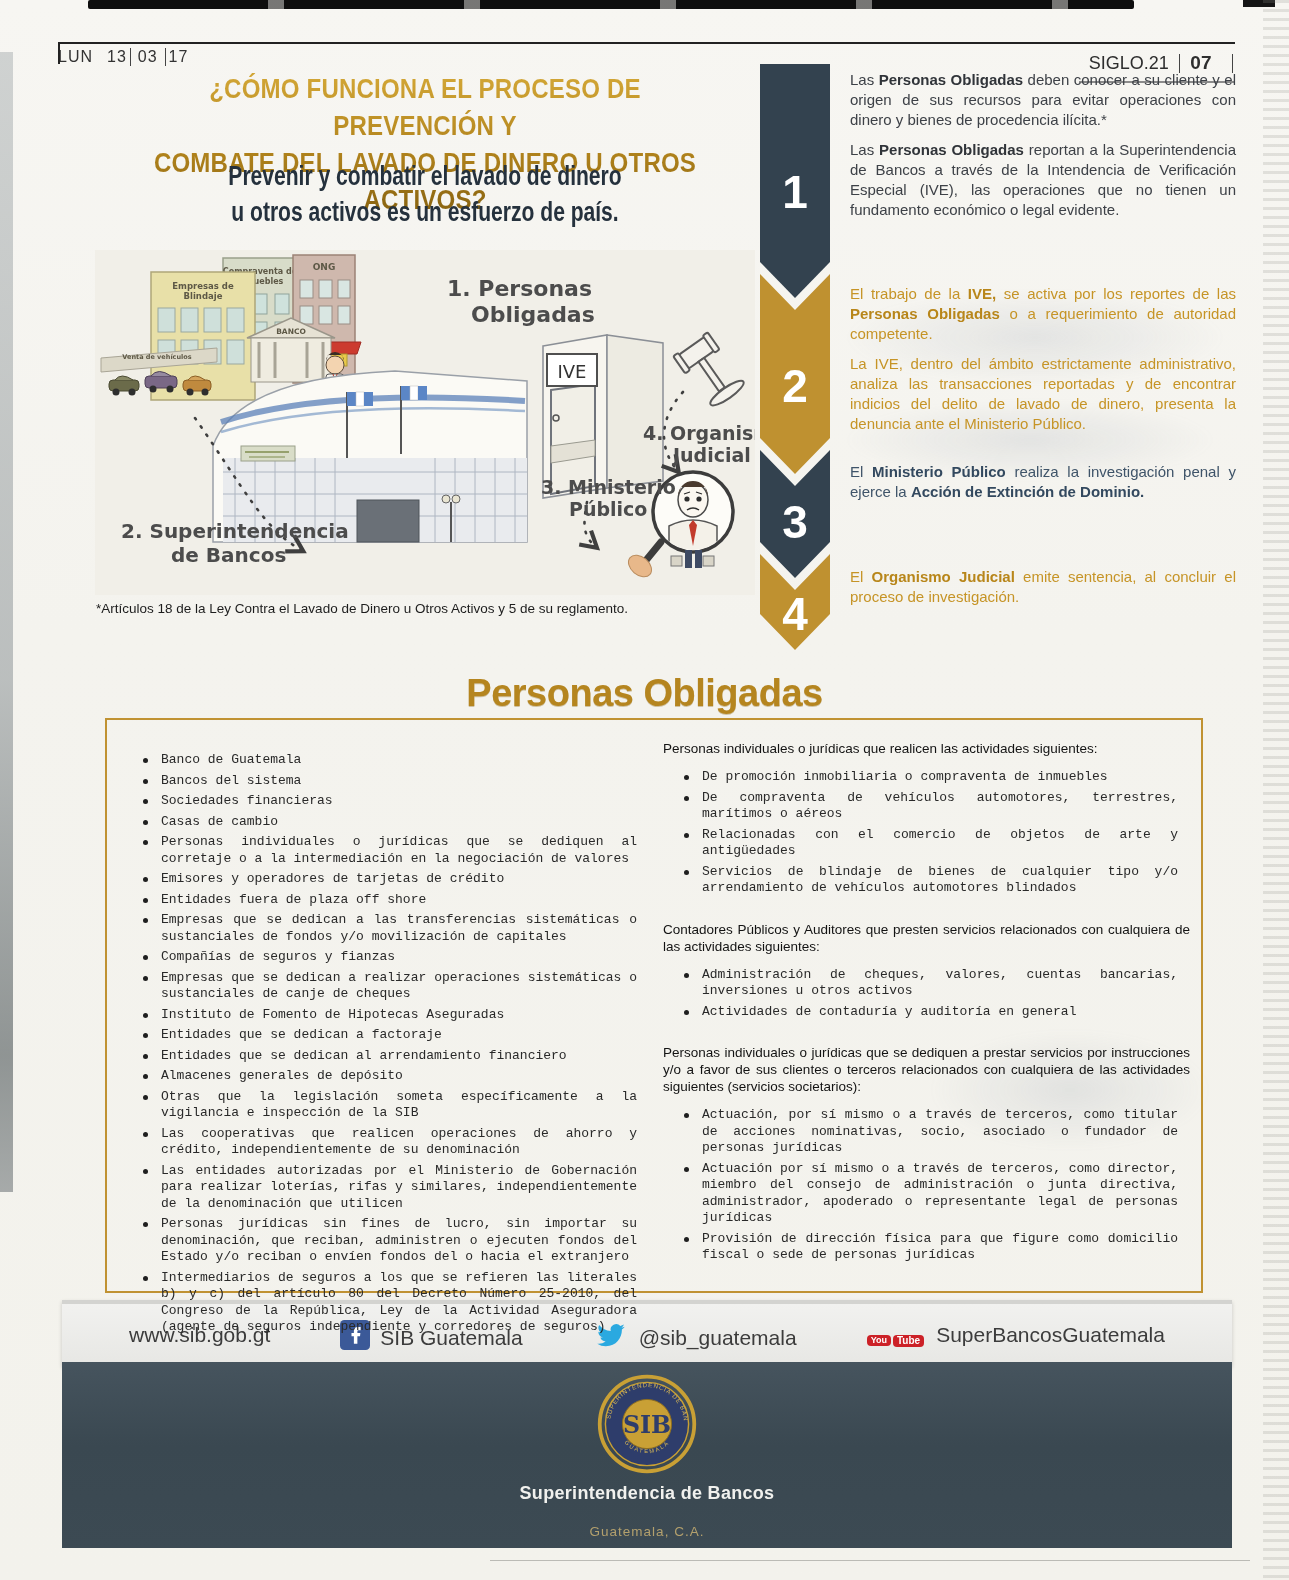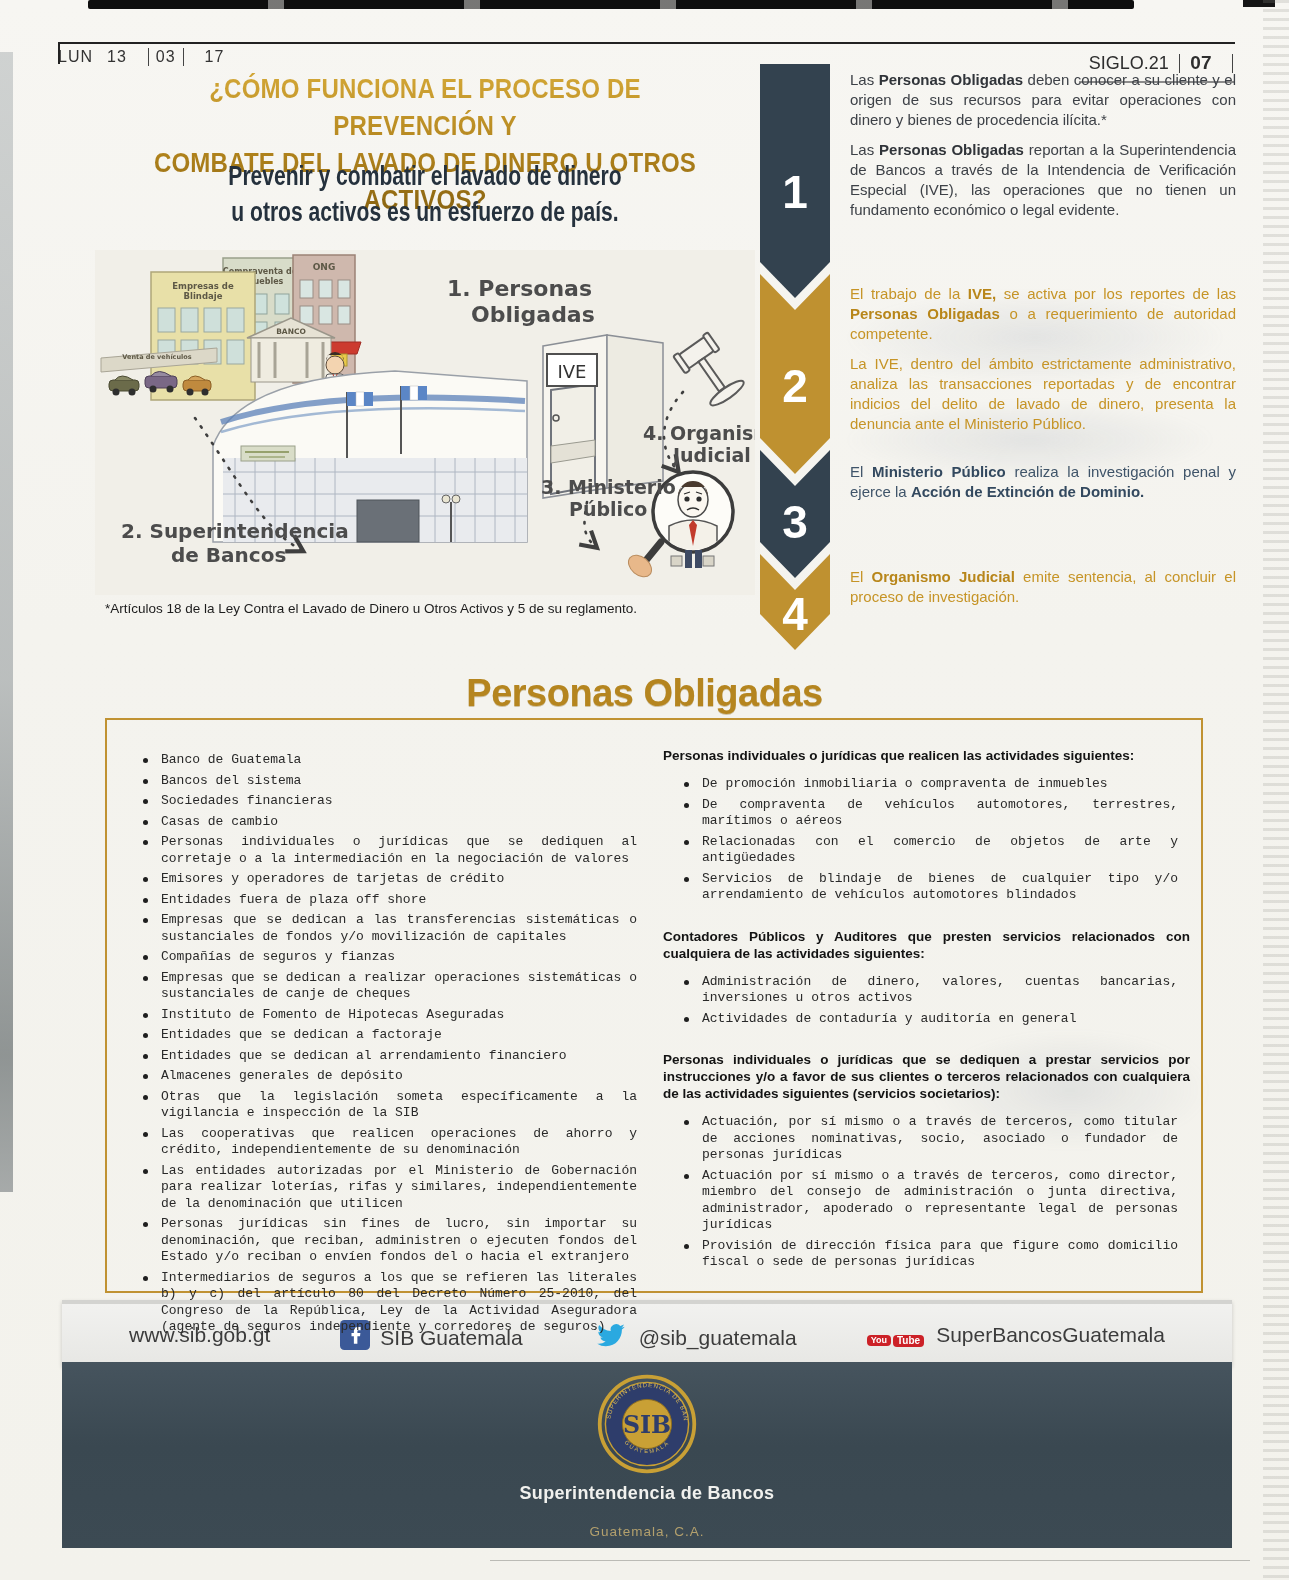--- a/index.html
+++ b/index.html
@@ -27,40 +27,40 @@
     background:repeating-linear-gradient(180deg,rgba(145,145,138,.22) 0 3px,rgba(245,245,240,0) 3px 9px);}
   .ghost{position:absolute;border-radius:50%;filter:blur(3px);
     background:radial-gradient(closest-side,rgba(135,145,160,.16),rgba(135,145,160,0));}
 
   
   .masthead{position:absolute;left:58px;right:54px;top:42px;border-top:2px solid #222;
     display:flex;justify-content:space-between;align-items:flex-start;padding-top:4px;}
   .masthead::before{content:"";position:absolute;left:0;top:0;width:2px;height:20px;background:#222;}
   .mh-left{font-size:16px;color:#333;letter-spacing:1px;display:flex;align-items:center;}
   .mh-left .day{margin-right:14px;}
-  .mh-left .mid{border-left:1.5px solid #444;border-right:1.5px solid #444;padding:0 7px;margin:0 21px;}
+  .mh-left .mid{border-left:1.5px solid #444;border-right:1.5px solid #444;padding:0 7px;margin:0 3px;}
   .mh-right{font-size:18px;color:#2e2e2e;display:flex;align-items:center;border-bottom:2px solid #8b8b8b;padding:0 2px 3px 10px;}
   .mh-right b{font-size:19px;margin:4px 10px;}
   .mh-bar{display:inline-block;width:1.5px;height:19px;background:#444;margin-left:10px;}
 
   
   .ad-title{position:absolute;left:93px;top:70px;width:664px;text-align:center;
     font-weight:bold;font-size:28px;line-height:37px;transform:scaleX(.86);transform-origin:50% 0;
     background:linear-gradient(180deg,#d1a535 5%,#b1831c 55%,#8a6410 95%);
     -webkit-background-clip:text;background-clip:text;color:transparent;letter-spacing:.2px;}
   .ad-subtitle{position:absolute;left:93px;top:158px;width:664px;text-align:center;
     font-weight:bold;font-size:27px;line-height:36px;color:#25313d;transform:scaleX(.78);transform-origin:50% 0;}
 
   
   .illus{position:absolute;left:95px;top:250px;width:660px;height:345px;}
   .illus svg{display:block;}
   .illus text{font-family:"DejaVu Sans",sans-serif;}
   .lbl{fill:#4c4c4c;font-weight:600;}
   .blbl{fill:#5d5846;font-weight:600;}
-  .footnote{position:absolute;left:105px;top:601px;font-size:13.5px;color:#1d1d1d;}
+  .footnote{position:absolute;left:96px;top:601px;font-size:13.5px;color:#1d1d1d;}
 
   
   .rail{position:absolute;left:758px;top:62px;width:478px;height:594px;}
   .rail-svg{position:absolute;left:0;top:0;}
   .chev-num{fill:#ffffff;font-weight:bold;font-size:46px;font-family:"Liberation Sans",sans-serif;}
   .step{position:absolute;left:92px;width:386px;font-size:15px;line-height:20px;text-align:justify;}
   .step p{margin:0 0 10px;}
   .tone-dark{color:#3d4147;} .tone-dark b{color:#303439;}
   .tone-gold{color:#c69426;} .tone-gold b{color:#b8861a;}
   .tone-navy{color:#3f5469;} .tone-navy b{color:#33495f;}
@@ -70,21 +70,21 @@
   .po-box{position:absolute;left:105px;top:718px;width:1098px;height:575px;border:2px solid #c09232;}
   .po-title{position:absolute;left:50%;top:672px;transform:translateX(-50%);z-index:2;
     background:#f4f3ee;padding:0 26px;font-weight:bold;font-size:38px;letter-spacing:-.5px;white-space:nowrap;
     background-clip:padding-box;color:#b5851f;text-shadow:0 1px 0 rgba(138,100,16,.35);}
   .po-cols{position:absolute;left:122px;top:740px;width:1068px;display:flex;gap:14px;z-index:1;}
   .po-col{width:527px;}
   .po-col ul{list-style:none;margin:12px;padding:0;font-family:Liberation Mono, monospace;}
   .po-col li{position:relative;padding-left:27px;margin:0 0 4px;font-size:13px;line-height:16.5px;
     color:#292929;text-align:justify;}
   .po-col li::before{content:"";position:absolute;left:9px;top:6px;width:5px;height:5px;border-radius:50%;background:#1f1f1f;}
-  .po-col h4{margin:7px 0 7px;font-size:13.5px;line-height:17px;color:#131313;font-weight:bold;text-align:justify;}
+  .po-col h4{margin:0 0 7px;font-size:13.5px;line-height:17px;color:#131313;font-weight:normal;text-align:justify;}
   .po-group{margin-bottom:24px;}
   .po-group:last-child{margin-bottom:0;}
 
   
   .social{position:absolute;left:62px;top:1300px;width:1170px;height:66px;
     background:linear-gradient(180deg,#f1f1ef 0%,#e7e7e4 100%);
     border-top:4px solid #d3d3d0;box-shadow:0 2px 4px rgba(0,0,0,.18);
     display:flex;align-items:center;justify-content:center;gap:70px;font-size:21px;color:#3c3c3c;}
   .soc-item{display:flex;align-items:flex-end;gap:10px;}
   .fb-icon{width:30px;height:30px;}
@@ -405,21 +405,21 @@
           <ul>
             <li>De promoción inmobiliaria o compraventa de inmuebles</li>
             <li>De compraventa de vehículos automotores, terrestres, marítimos o aéreos</li>
             <li>Relacionadas con el comercio de objetos de arte y antigüedades</li>
             <li>Servicios de blindaje de bienes de cualquier tipo y/o arrendamiento de vehículos automotores blindados</li>
           </ul>
         </div>
         <div class="po-group">
           <h4>Contadores Públicos y Auditores que presten servicios relacionados con cualquiera de las actividades siguientes:</h4>
           <ul>
-            <li>Administración de dinero, valores, cuentas bancarias, inversiones u otros activos</li>
+            <li>Administración de cheques, valores, cuentas bancarias, inversiones u otros activos</li>
             <li>Actividades de contaduría y auditoría en general</li>
           </ul>
         </div>
         <div class="po-group">
           <h4>Personas individuales o jurídicas que se dediquen a prestar servicios por instrucciones y/o a favor de sus clientes o terceros relacionados con cualquiera de las actividades siguientes (servicios societarios):</h4>
           <ul>
             <li>Actuación, por sí mismo o a través de terceros, como titular de acciones nominativas, socio, asociado o fundador de personas jurídicas</li>
             <li>Actuación por sí mismo o a través de terceros, como director, miembro del consejo de administración o junta directiva, administrador, apoderado o representante legal de personas jurídicas</li>
             <li>Provisión de dirección física para que figure como domicilio fiscal o sede de personas jurídicas</li>
           </ul>

